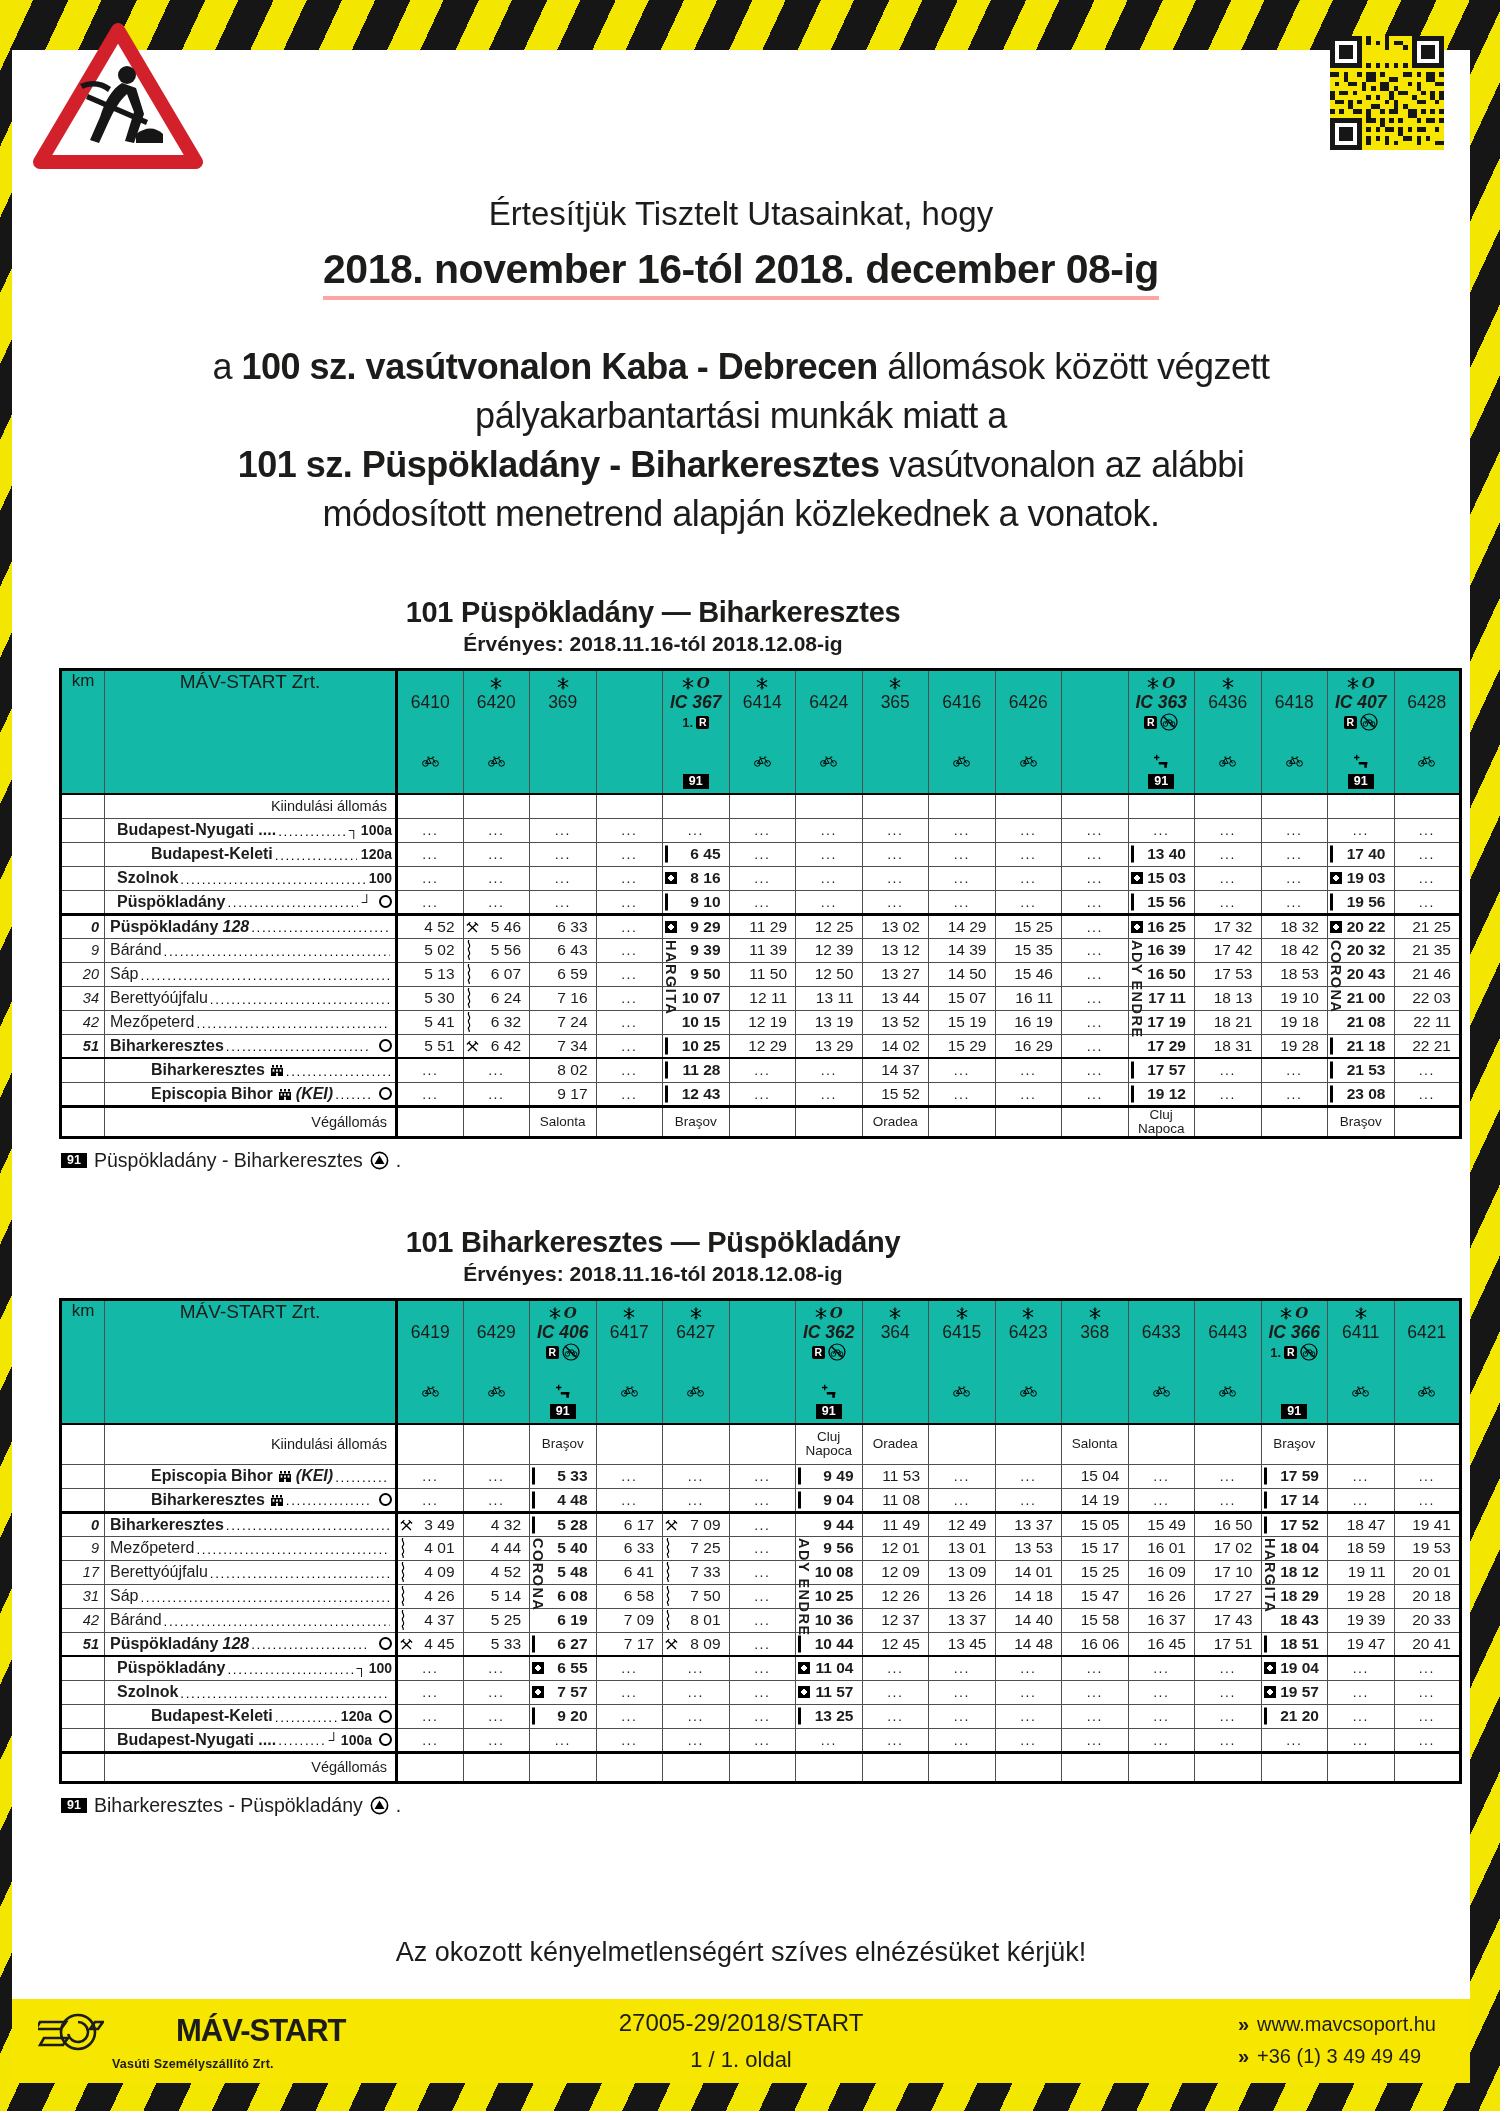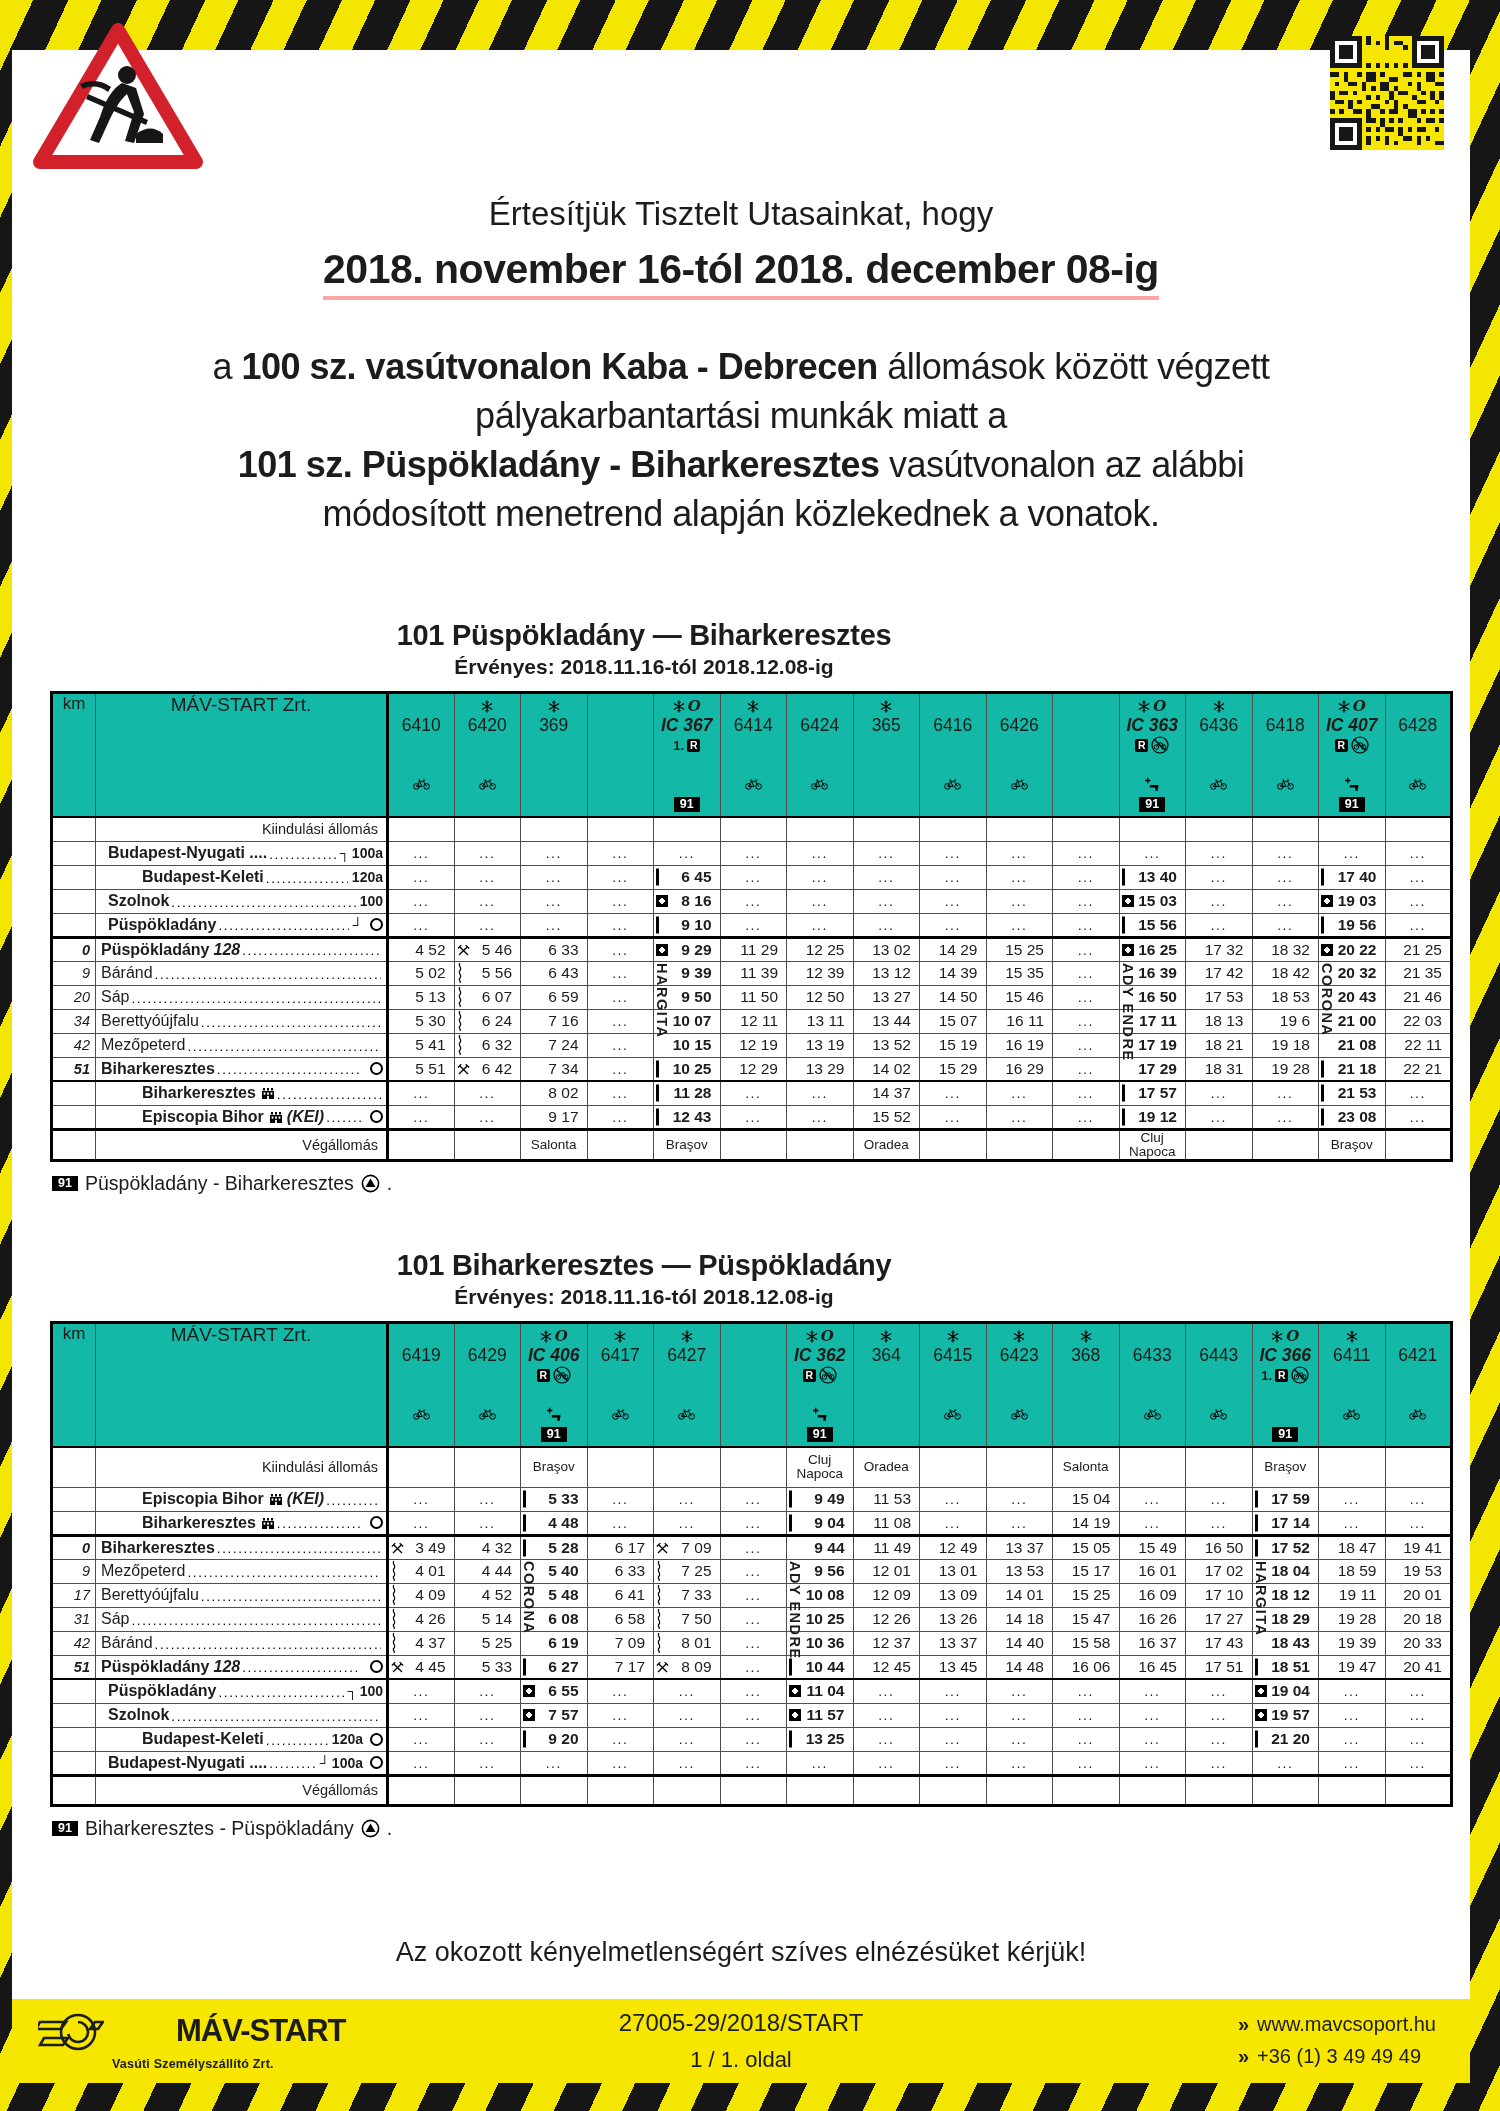--- a/index.html
+++ b/index.html
@@ -11,21 +11,21 @@
   .yhead{position:absolute;left:0;right:0;top:0;height:136px;background:#f6e600;}
   .ptitle{position:absolute;left:200px;top:26px;font-size:60px;font-weight:bold;
        letter-spacing:-1.5px;color:#1d1d1b;transform:scaleX(.97);transform-origin:left;}
   .warnsign{position:absolute;left:30px;top:22px;z-index:6;}
   .qr{position:absolute;left:1330px;top:36px;z-index:6;}
   .i1{position:absolute;top:145px;width:100%;text-align:center;font-size:33px;}
   .i2{position:absolute;top:196px;width:100%;text-align:center;font-size:41px;font-weight:bold;}
   .i2 span{display:inline-block;border-bottom:4px solid #fca5a5;padding-bottom:3px;letter-spacing:-0.5px;}
   .ipara{position:absolute;top:292px;width:100%;text-align:center;font-size:36px;line-height:49px;letter-spacing:-0.5px;}
   .bseg{font-weight:bold;}
-  .tsec{position:absolute;left:38px;width:1188px;margin-top:23px;}
+  .tsec{position:absolute;left:47px;width:1188px;}
   .tsec1{top:546px;} .tsec2{top:1176px;}
   .ttitle{font-size:29px;font-weight:bold;text-align:center;letter-spacing:-0.3px;}
   .tvalid{font-size:21px;font-weight:bold;text-align:center;margin:3px 0 12px;}
   table.tt{border-collapse:collapse;table-layout:fixed;width:1400px;border:3px solid #000;}
   .tt td,.tt th{border:1px solid #4f4f4f;padding:0;overflow:visible;}
   .tt thead th{height:122px;vertical-align:top;border-bottom:2px solid #000;background:#14b8a6;font-weight:normal;}
   th.kmh,th.oph{vertical-align:middle;}
   th.kmh{font-size:17px;} th.oph{font-size:19px;}
   .colh{display:flex;flex-direction:column;align-items:center;height:119px;padding-top:3px;}
   .ctop{height:18px;display:flex;gap:3px;align-items:center;}
@@ -768,21 +768,21 @@
               <td class="dcell">...</td>
               <td class="tc ic"><span>10 07</span></td>
               <td class="tc"><span>12 11</span></td>
               <td class="tc"><span>13 11</span></td>
               <td class="tc"><span>13 44</span></td>
               <td class="tc"><span>15 07</span></td>
               <td class="tc"><span>16 11</span></td>
               <td class="dcell">...</td>
               <td class="tc ic"><span>17 11</span></td>
               <td class="tc"><span>18 13</span></td>
-              <td class="tc"><span>19 6</span></td>
+              <td class="tc"><span>19 10</span></td>
               <td class="tc ic"><span>21 00</span></td>
               <td class="tc"><span>22 03</span></td>
             </tr>
             <tr>
               <td class="kmc">42</td>
               <td class="stc">
                 <div class="stn ind0">
                   <span>Mezőpeterd</span>
                   <span class="dots"></span>
                 </div>

